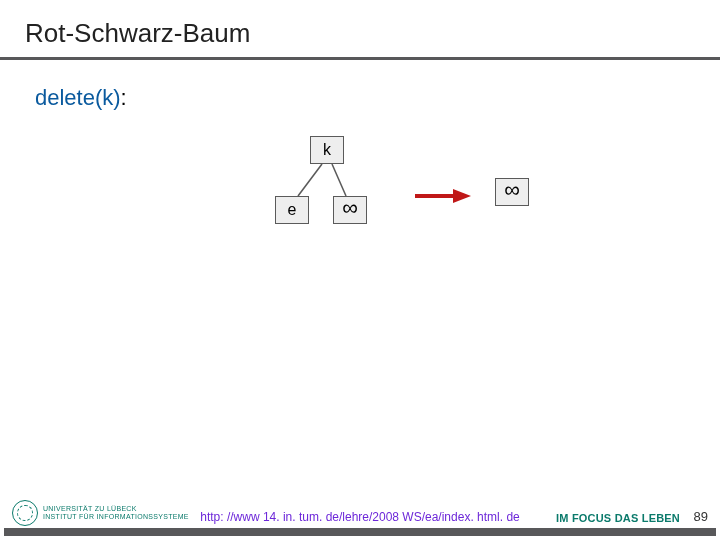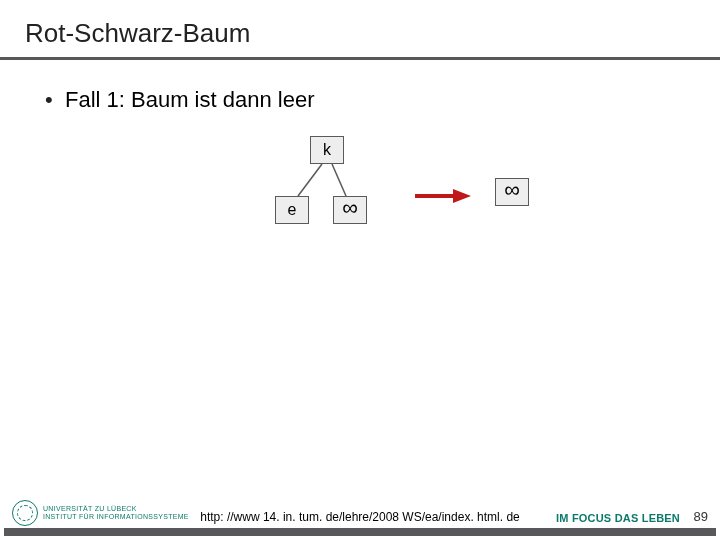--- a/index.html
+++ b/index.html
@@ -128,21 +128,21 @@
     line-height: 1.1;
     color: #0b7a6b;
     letter-spacing: 0.3px;
   }
   .footer-url {
     position: absolute;
     left: 50%;
     transform: translateX(-50%);
     bottom: 16px;
     font-size: 12px;
-    color: #000000;
+    color: #6d28d9;
   }
   .footer-right {
     position: absolute;
     right: 40px;
     bottom: 16px;
     font-size: 11px;
     color: #0b7a6b;
     font-weight: 600;
     letter-spacing: 0.2px;
     white-space: nowrap;
@@ -158,22 +158,24 @@
 </style>
 </head>
 <body>
 
 <div class="slide-header">
   <h1 class="slide-title">Rot-Schwarz-Baum</h1>
 </div>
 <div class="title-rule"></div>
 
 <div class="content">
+  <div>
+    <span class="fn-name">delete(k)</span><span>:</span>
+  </div>
   <ul class="bullets">
-    <li>Fall 1: Baum ist dann leer</li>
   </ul>
 
   <div class="diagram">
     <svg width="100%" height="100%" style="position:absolute;left:0;top:0">
       <line class="tree-line" x1="287" y1="48" x2="263" y2="80"></line>
       <line class="tree-line" x1="297" y1="48" x2="311" y2="80"></line>
     </svg>
     <div class="tree-box k-box">k</div>
     <div class="tree-box e-box">e</div>
     <div class="tree-box i1-box">∞</div>

